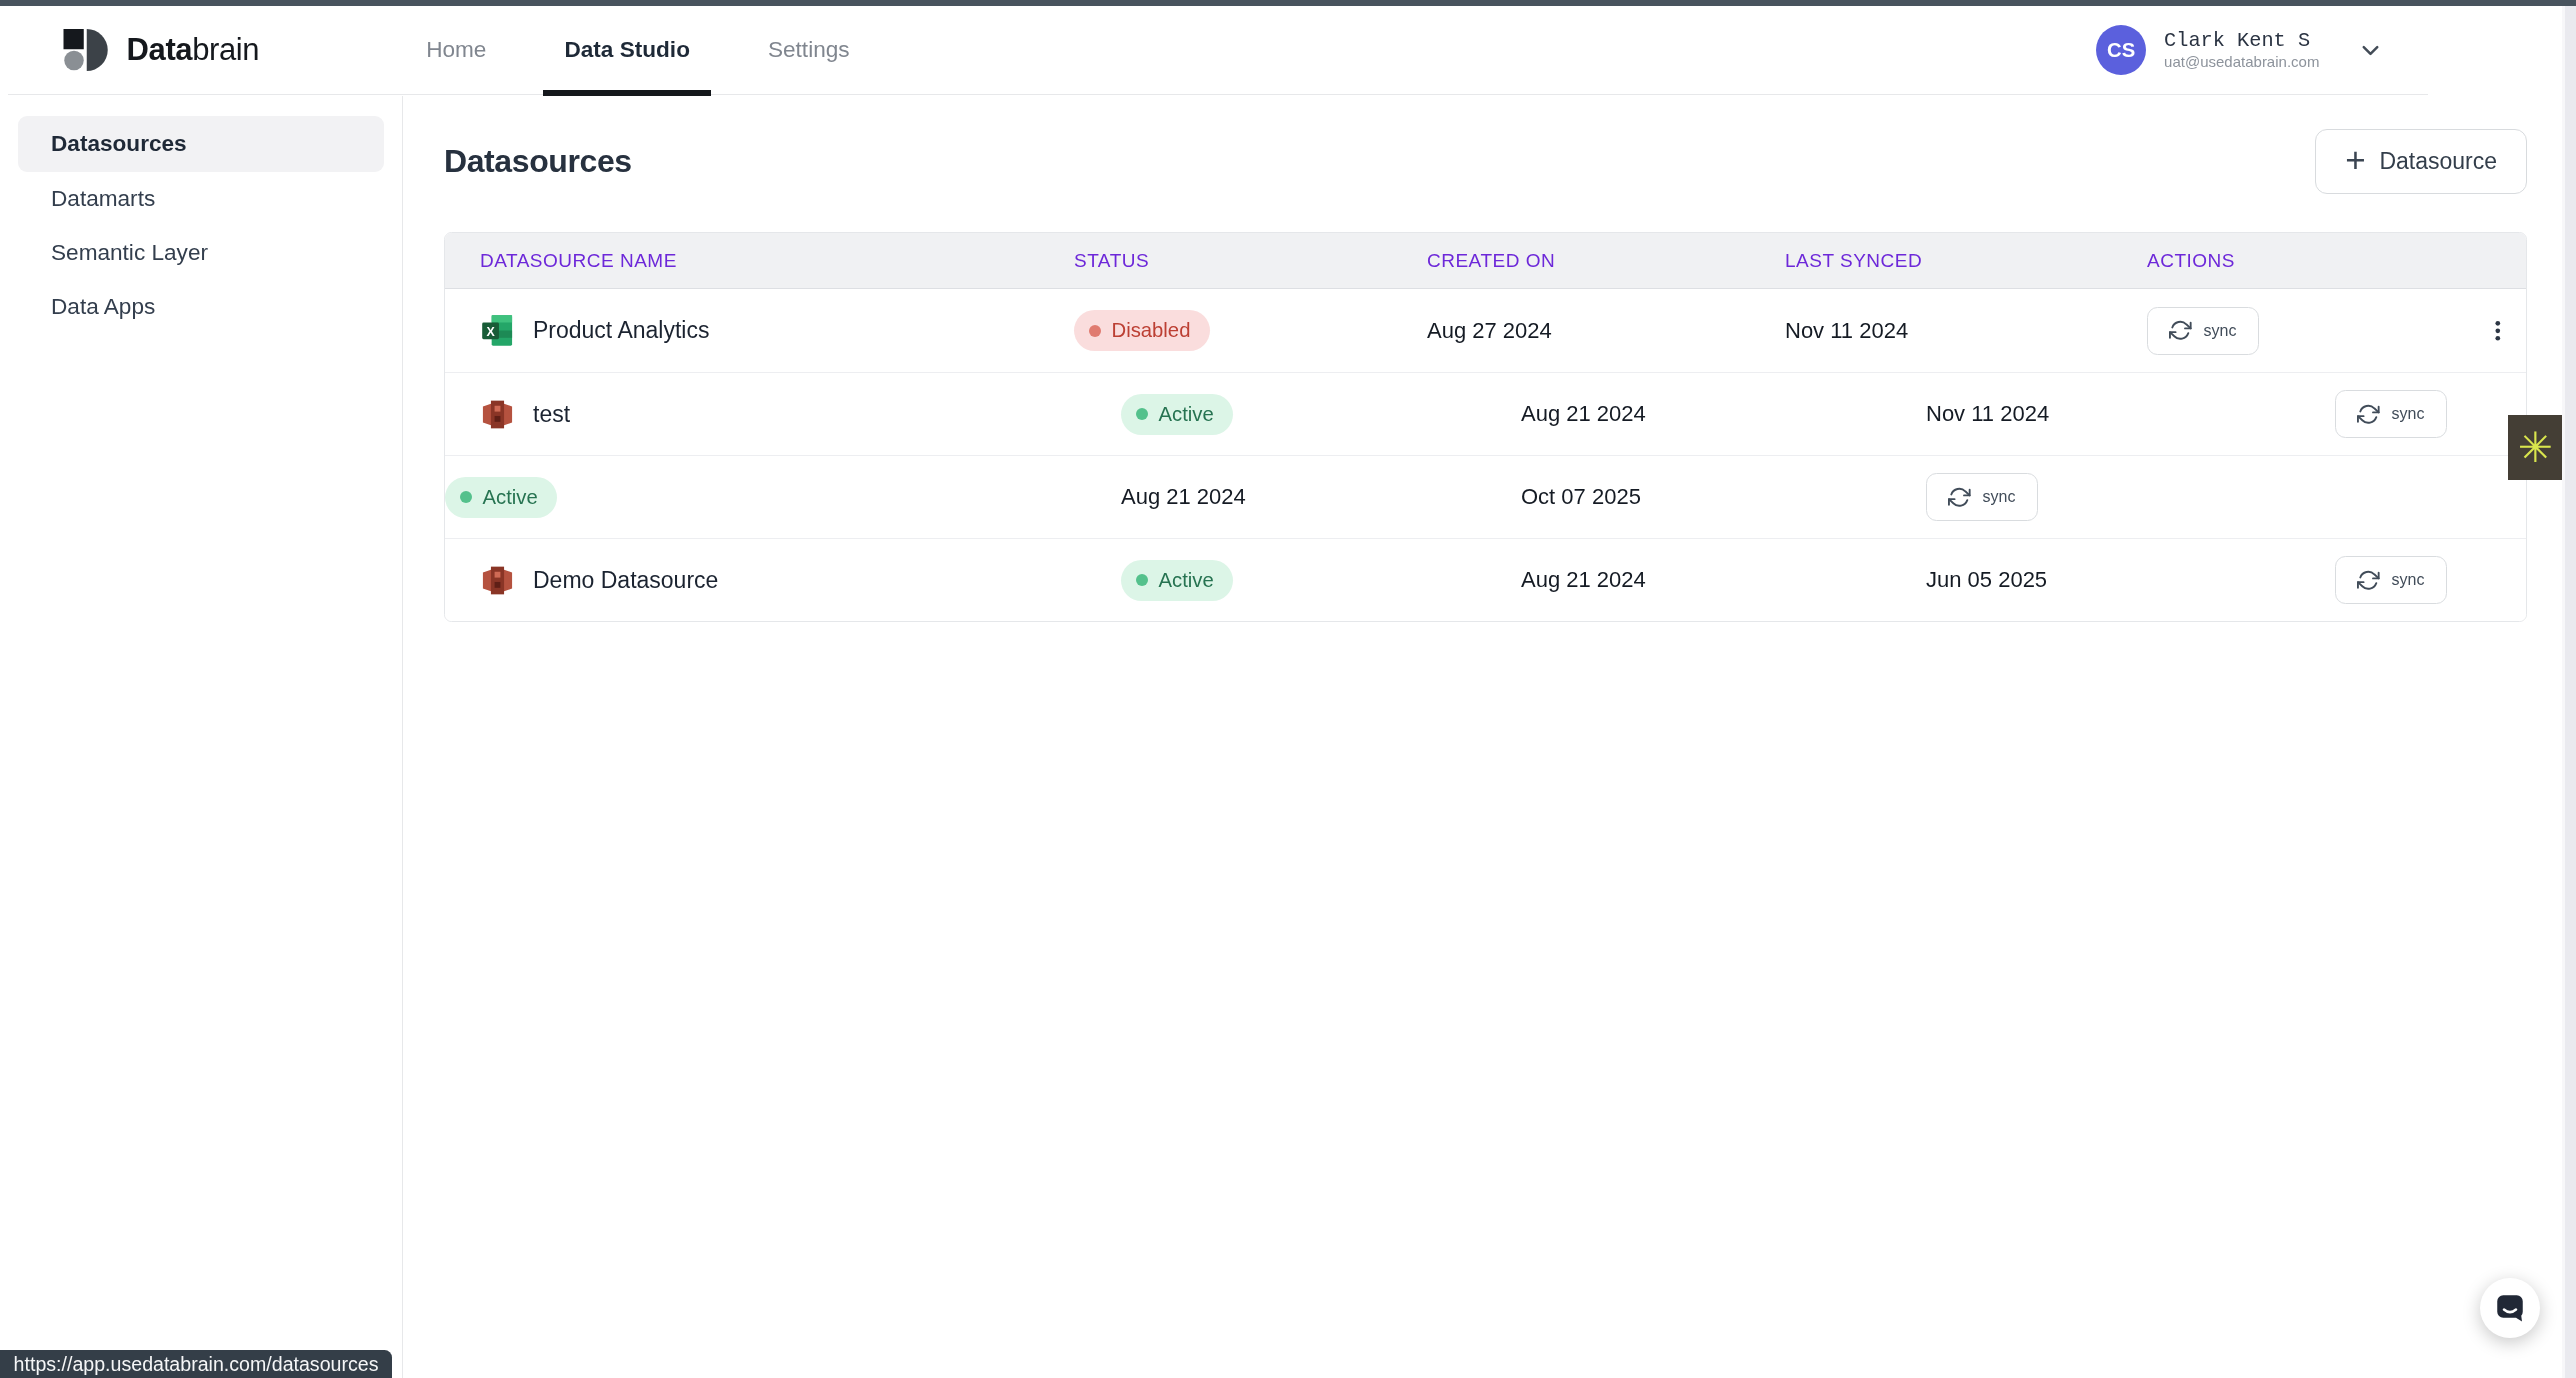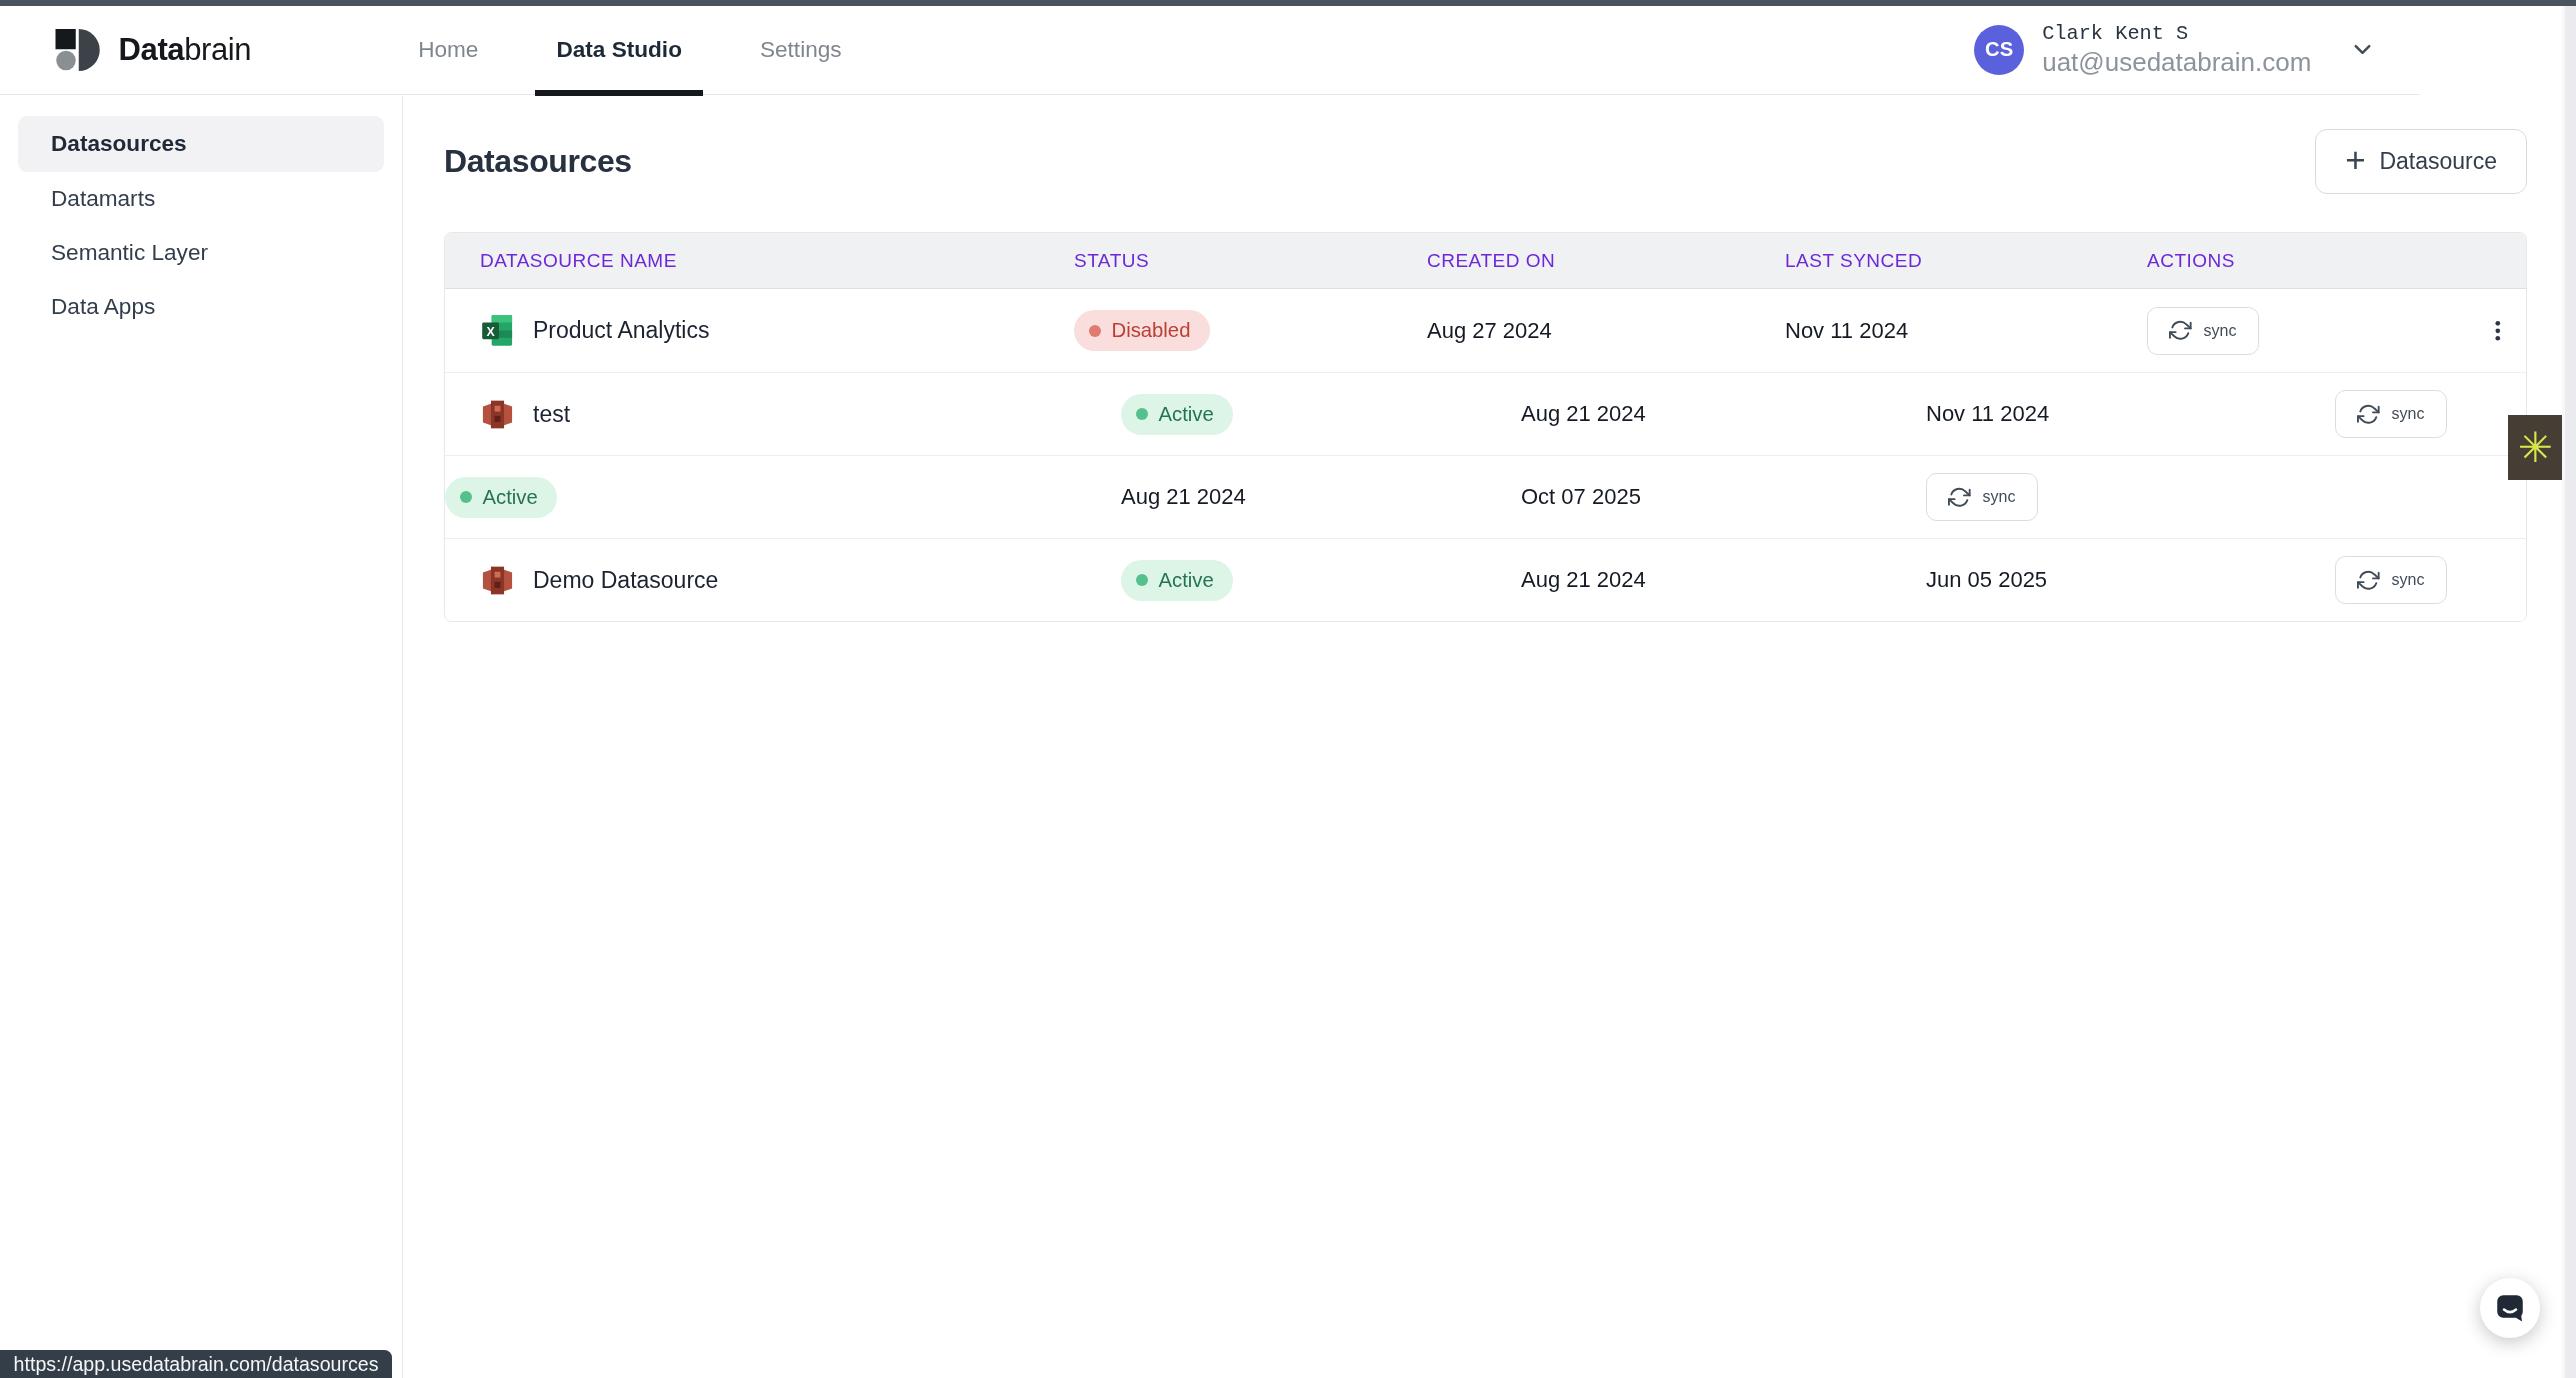--- a/index.html
+++ b/index.html
@@ -4,37 +4,37 @@
 <style>
   * { margin:0; padding:0; box-sizing:border-box; }
   html,body { width:2576px; height:1378px; overflow:hidden; background:#ffffff;
               font-family:"Liberation Sans", sans-serif; color:#1b2330; }
 
   
   .top-strip { position:absolute; top:0; left:0; width:2576px; height:6px; background:#49545e; z-index:60; }
   .scrollbar  { position:absolute; top:6px; right:0; width:13.6px; bottom:0; background:#eaeaef; border-left:3px solid #f7f7f9; z-index:50; }
 
   
-  .topbar { position:absolute; top:6px; left:0; width:2420px; height:89px; background:#fff;
+  .topbar { position:absolute; top:6px; left:8px; width:2420px; height:89px; background:#fff;
             border-bottom:1.5px solid #e7e8ea; display:flex; align-items:center; z-index:40; }
   .brand { display:flex; align-items:center; gap:16.6px; margin-left:54px; cursor:pointer; }
   .brand-logo { width:48px; height:48px; position:relative; }
   .brand-name { font-size:31px; color:#15181d; letter-spacing:-0.4px; }
   .brand-name b { font-weight:700; }
   .nav { display:flex; height:100%; margin-left:128px; }
   .nav-item { height:100%; display:flex; align-items:center; padding:0 39px; font-size:22.6px;
               color:#80868f; cursor:pointer; position:relative; white-space:nowrap; }
   .nav-item.active { color:#1e2937; font-weight:700; }
   .nav-item.active::after { content:""; position:absolute; left:18px; right:18px; bottom:-1.5px; height:5.3px; background:#15181c; }
   .user { margin-left:auto; margin-right:44px; display:flex; align-items:center; gap:18px; cursor:pointer; }
   .avatar { width:50px; height:50px; border-radius:50%; background:#5b60dd; color:#fff;
             display:flex; align-items:center; justify-content:center; font-size:20.3px; font-weight:600; }
   .user-meta { display:flex; flex-direction:column; line-height:1.25; }
   .user-name  { font-size:20.3px; color:#2a3342;font-family:Liberation Mono, monospace; }
-  .user-email { font-size:26px; color:#8d939c; }
+  .user-email { font-size:15px; color:#8d939c; }
   .chevron { margin-left:19.6px; display:flex; }
 
   
   .sidebar { position:absolute; top:96px; left:0; bottom:0; width:403px; background:#fff;
              border-right:1.5px solid #e7e8ea; padding:19.6px 18px; z-index:10; }
   .side-item { height:54px; display:flex; align-items:center; padding:0 33px; font-size:22.6px;
                color:#333e4d; border-radius:9px; cursor:pointer; white-space:nowrap; }
   .side-item.active { background:#f2f2f4; font-weight:600; color:#1f2937; height:56px; }
 
   

